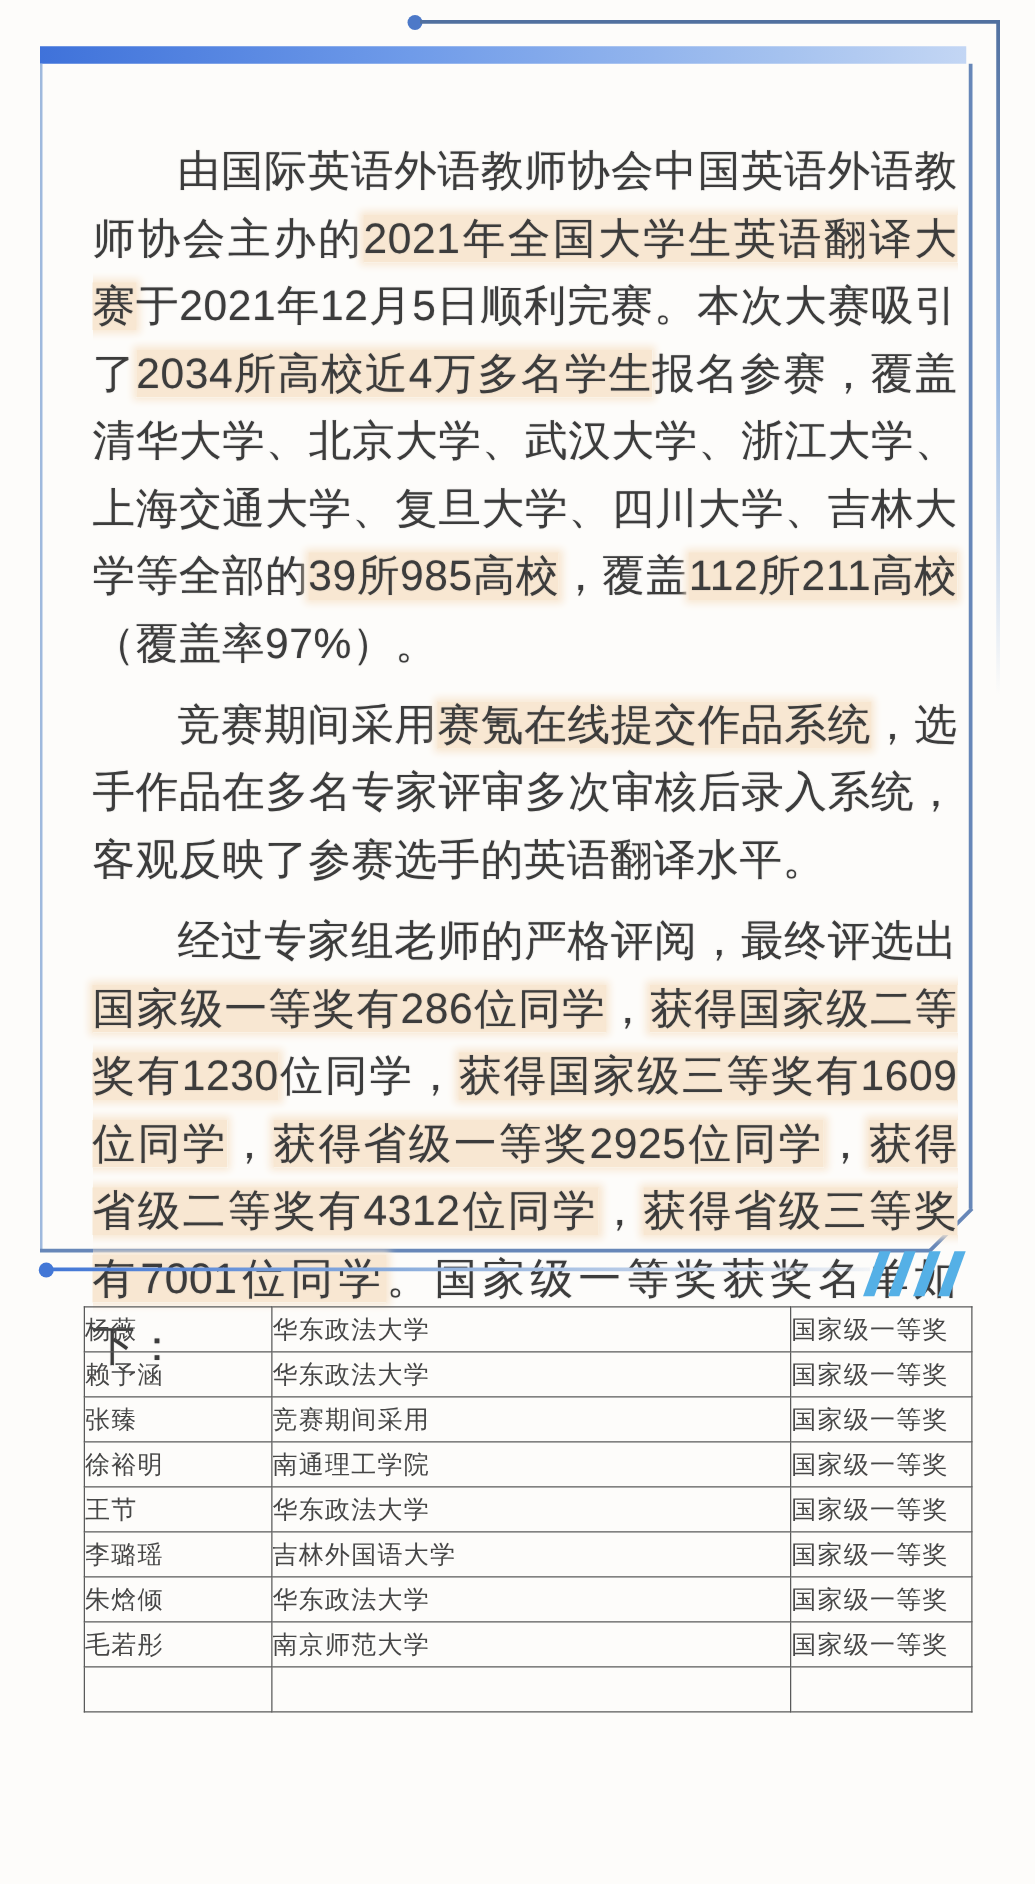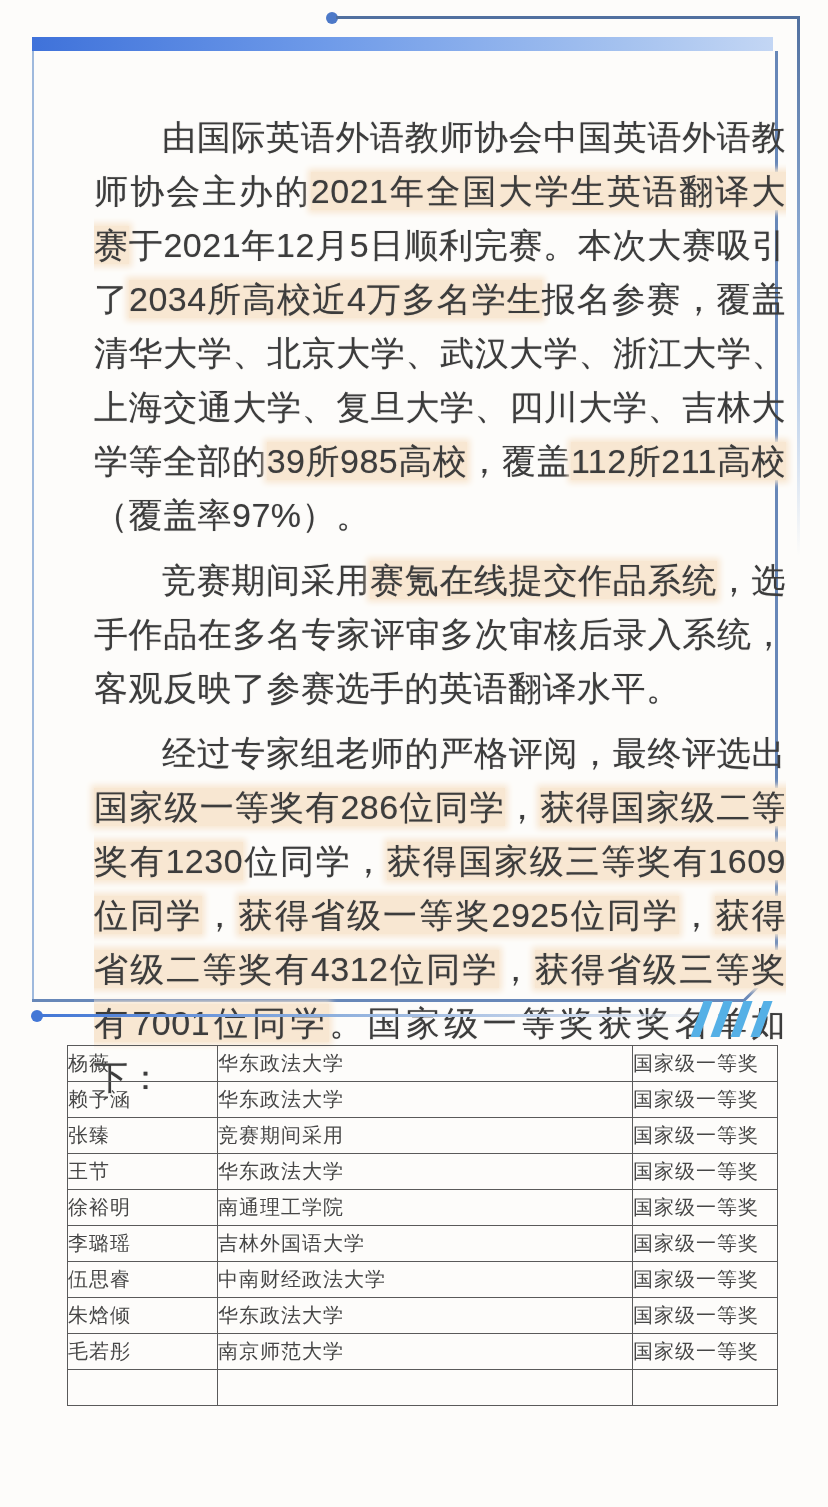--- a/index.html
+++ b/index.html
@@ -31,21 +31,20 @@
   .box-right  { position:absolute; left:775px; top:51px;  width:3px;  height:916px; background:#6787b8; }
   .box-bottom { position:absolute; left:32px;  top:999px; width:712px; height:3px;  background:#6787b8; }
   .box-chamfer{
     position:absolute; left:743px; top:1000px; width:49px; height:3px;
     background:#6787b8; transform:rotate(-45deg); transform-origin:left center;
   }
   
   .article-body {
     position:absolute; left:74px; top:110px; width:692px;
     color:var(--text,#3c3c3c);
-    margin-left:20px;
   }
   .article-body p {
     font-size:34px; line-height:54px; letter-spacing:0.5px;
     text-align:justify; text-indent:68px; margin-bottom:11px;
     font-weight:500; text-shadow:0 0 1px rgba(70,70,70,0.45);
   }
   .hl { background:var(--hl,#f8e7d2); box-shadow:0 0 6px 3px var(--hl,#f8e7d2); }
   
   .sep-dot {
     position:absolute; left:31px; top:1010px; width:12px; height:12px;
@@ -124,37 +123,32 @@
         <td>赖予涵</td>
         <td>华东政法大学</td>
         <td>国家级一等奖</td>
       </tr>
       <tr>
         <td>张臻</td>
         <td>竞赛期间采用</td>
         <td>国家级一等奖</td>
       </tr>
       <tr>
+        <td>徐裕明</td>
+        <td>南通理工学院</td>
+        <td>国家级一等奖</td>
+      </tr>
+      <tr>
         <td>王节</td>
         <td>华东政法大学</td>
         <td>国家级一等奖</td>
       </tr>
       <tr>
-        <td>徐裕明</td>
-        <td>南通理工学院</td>
-        <td>国家级一等奖</td>
-      </tr>
-      <tr>
         <td>李璐瑶</td>
         <td>吉林外国语大学</td>
-        <td>国家级一等奖</td>
-      </tr>
-      <tr>
-        <td>伍思睿</td>
-        <td>中南财经政法大学</td>
         <td>国家级一等奖</td>
       </tr>
       <tr>
         <td>朱焓倾</td>
         <td>华东政法大学</td>
         <td>国家级一等奖</td>
       </tr>
       <tr>
         <td>毛若彤</td>
         <td>南京师范大学</td>

